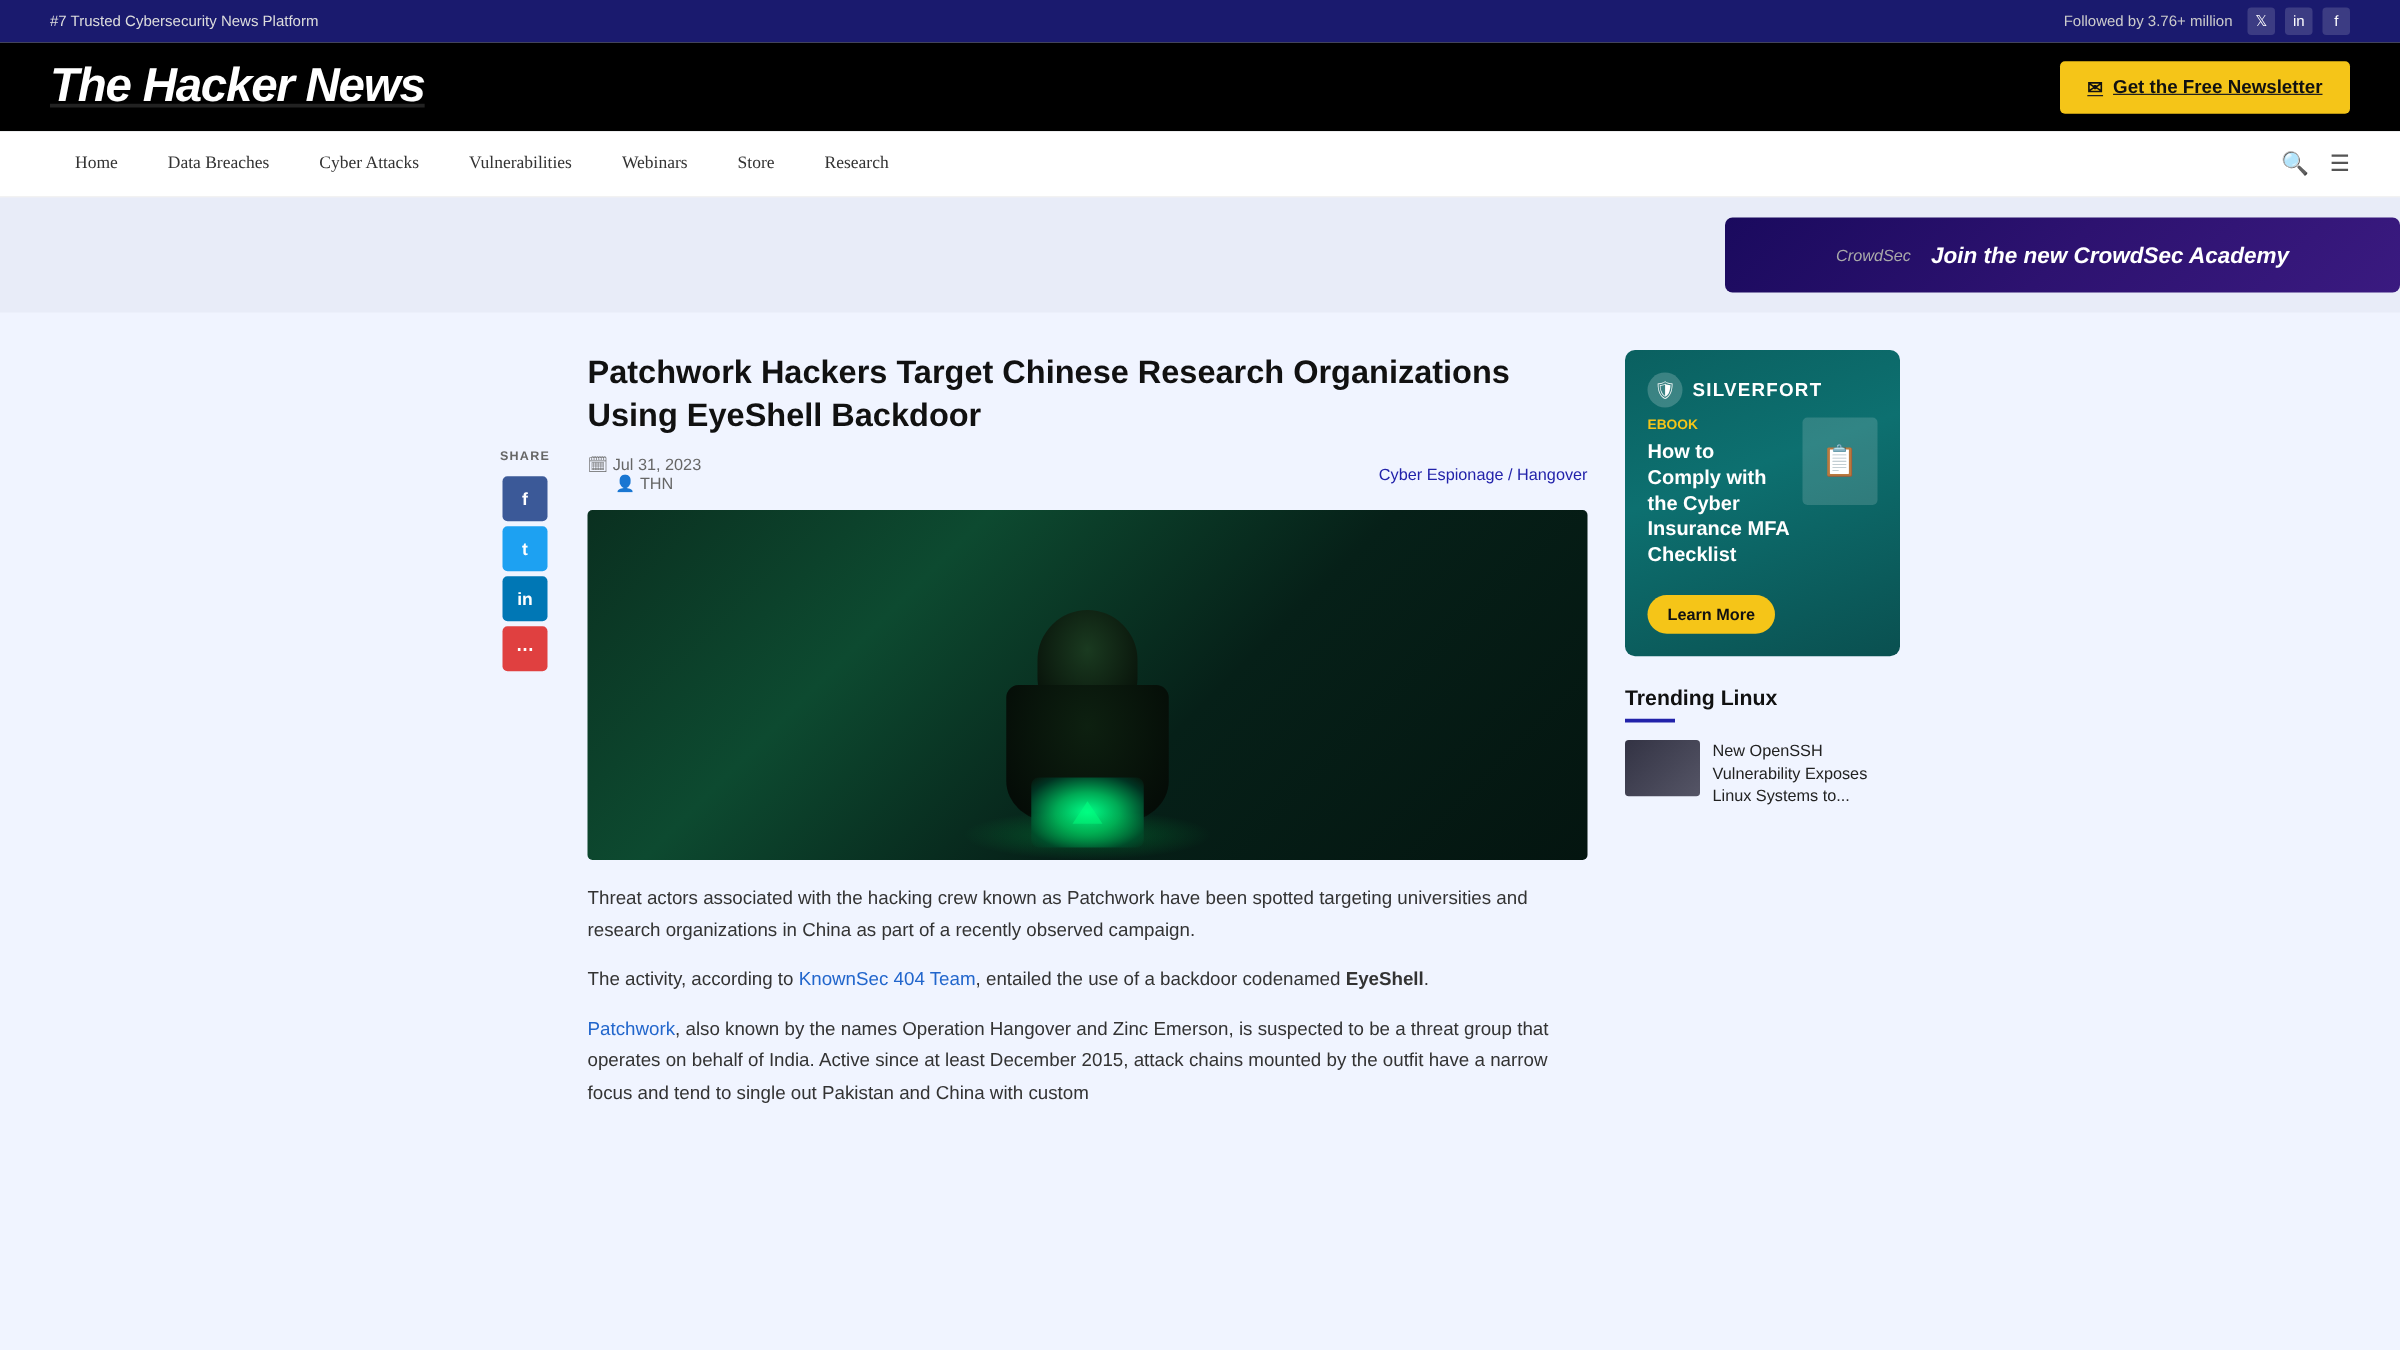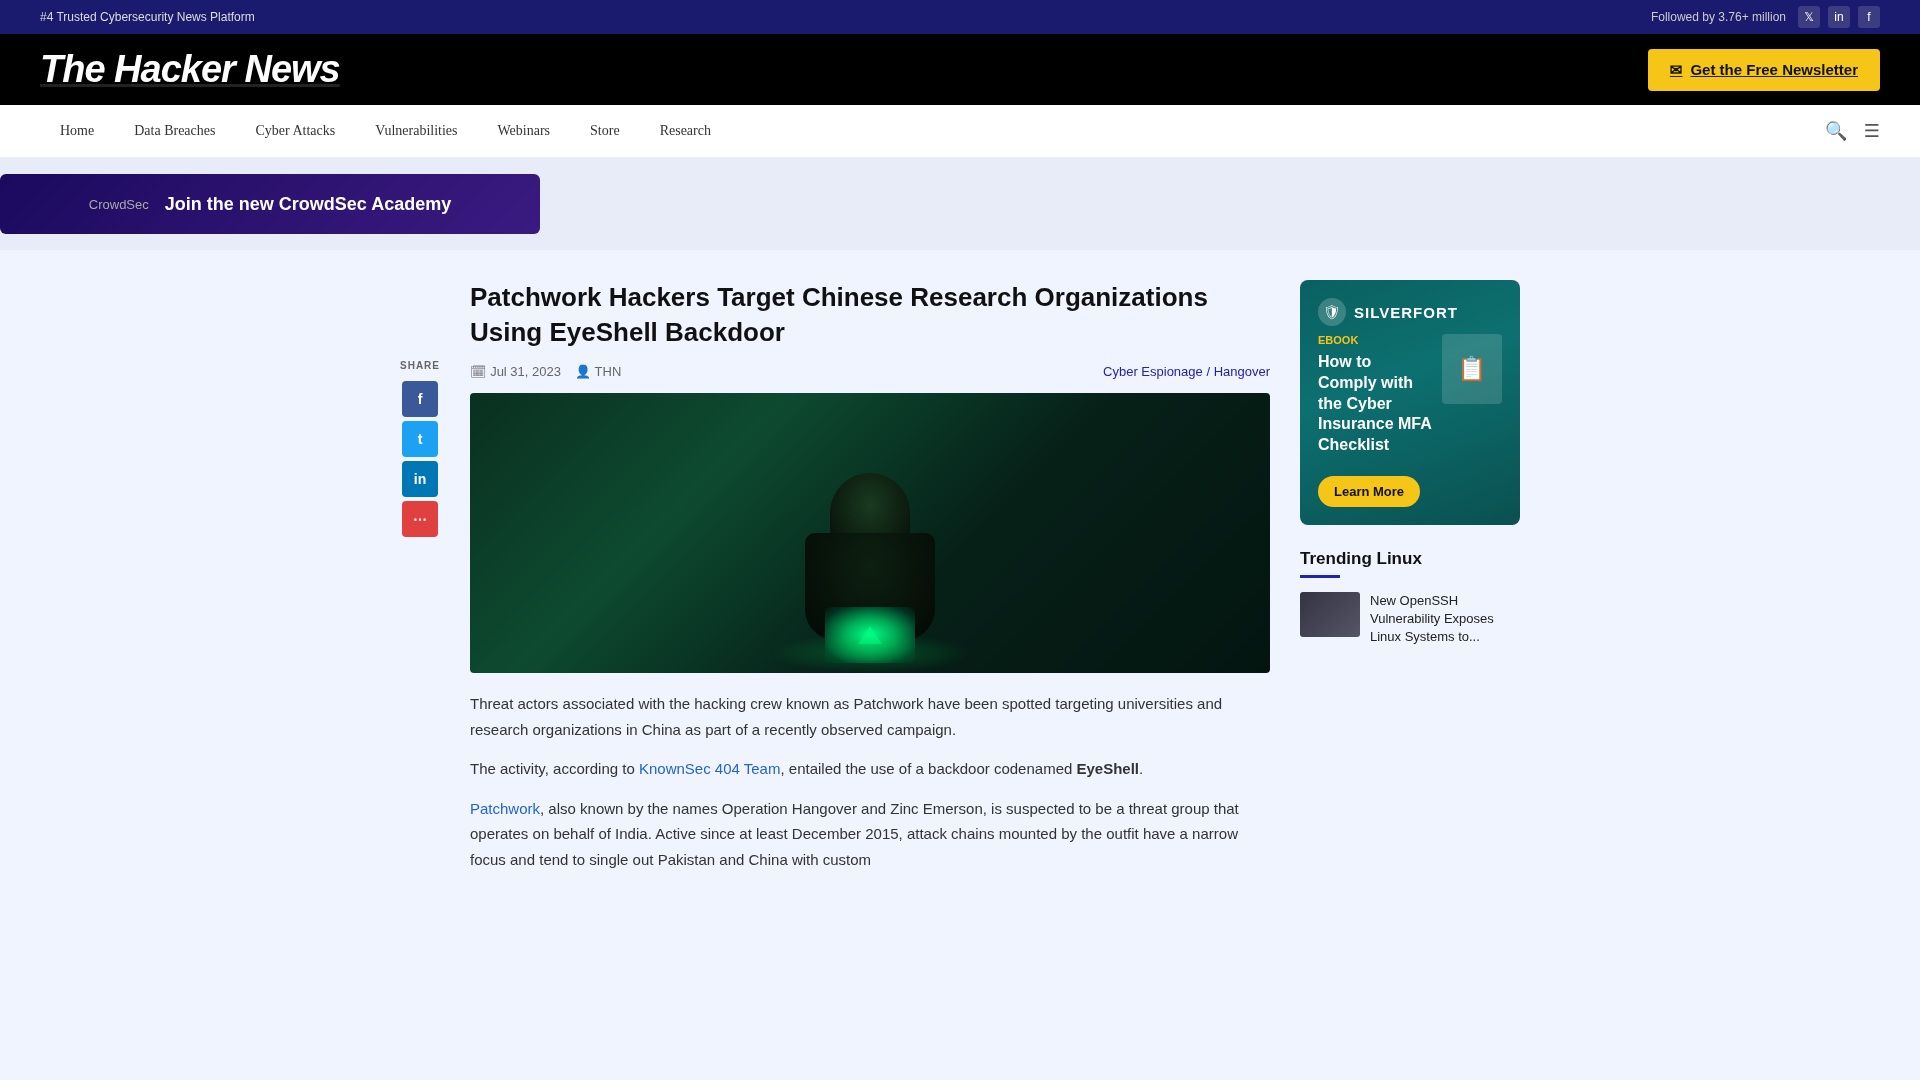--- a/index.html
+++ b/index.html
@@ -75,21 +75,22 @@
       font-weight: 500;
     }
     .nav-icons { display: flex; gap: 16px; align-items: center; }
     .nav-icon { font-size: 18px; color: #555; cursor: pointer; }
 
     
     .banner-wrap {
       background: #e8ecf8;
       padding: 16px 0;
       display: flex;
-      justify-content: flex-start;
+      justify-content: flex-end;
+      font-style: italic;
     }
     .banner {
       width: 540px;
       height: 60px;
       background: linear-gradient(135deg, #1a0a5e 0%, #2d1270 50%, #3a1a80 100%);
       border-radius: 6px;
       display: flex;
       align-items: center;
       justify-content: center;
       color: white;
@@ -146,21 +147,21 @@
       margin-bottom: 14px;
     }
     .article-meta {
       display: flex;
       align-items: center;
       justify-content: space-between;
       margin-bottom: 14px;
       font-size: 13px;
       color: #666;
     }
-    .meta-left { display: flex; gap: 14px; align-items: flex-end; }
+    .meta-left { display: flex; align-items: center; flex-direction: column; }
     .meta-date::before { content: '🗓 '; }
     .meta-author::before { content: '👤 '; }
     .meta-tags { color: #2222aa; font-weight: 500; }
     .article-img {
       width: 100%;
       height: 280px;
       background: linear-gradient(135deg, #0a3020 0%, #0d4a30 30%, #062018 60%, #041510 100%);
       border-radius: 4px;
       margin-bottom: 18px;
       display: flex;
@@ -242,21 +243,21 @@
       border-radius: 3px;
       flex-shrink: 0;
       background: linear-gradient(135deg, #334 0%, #556 100%);
     }
     .trending-text { font-size: 13px; color: #222; line-height: 1.4; }
   </style>
 </head>
 <body>
 
 <div class="top-bar">
-  <span class="top-bar-left">#4 Trusted Cybersecurity News Platform</span>
+  <span class="top-bar-left">#7 Trusted Cybersecurity News Platform</span>
   <div class="top-bar-right">
     <span>Followed by 3.76+ million</span>
     <div class="social-icons">
       <div class="social-icon">𝕏</div>
       <div class="social-icon">in</div>
       <div class="social-icon">f</div>
     </div>
   </div>
 </div>
 

